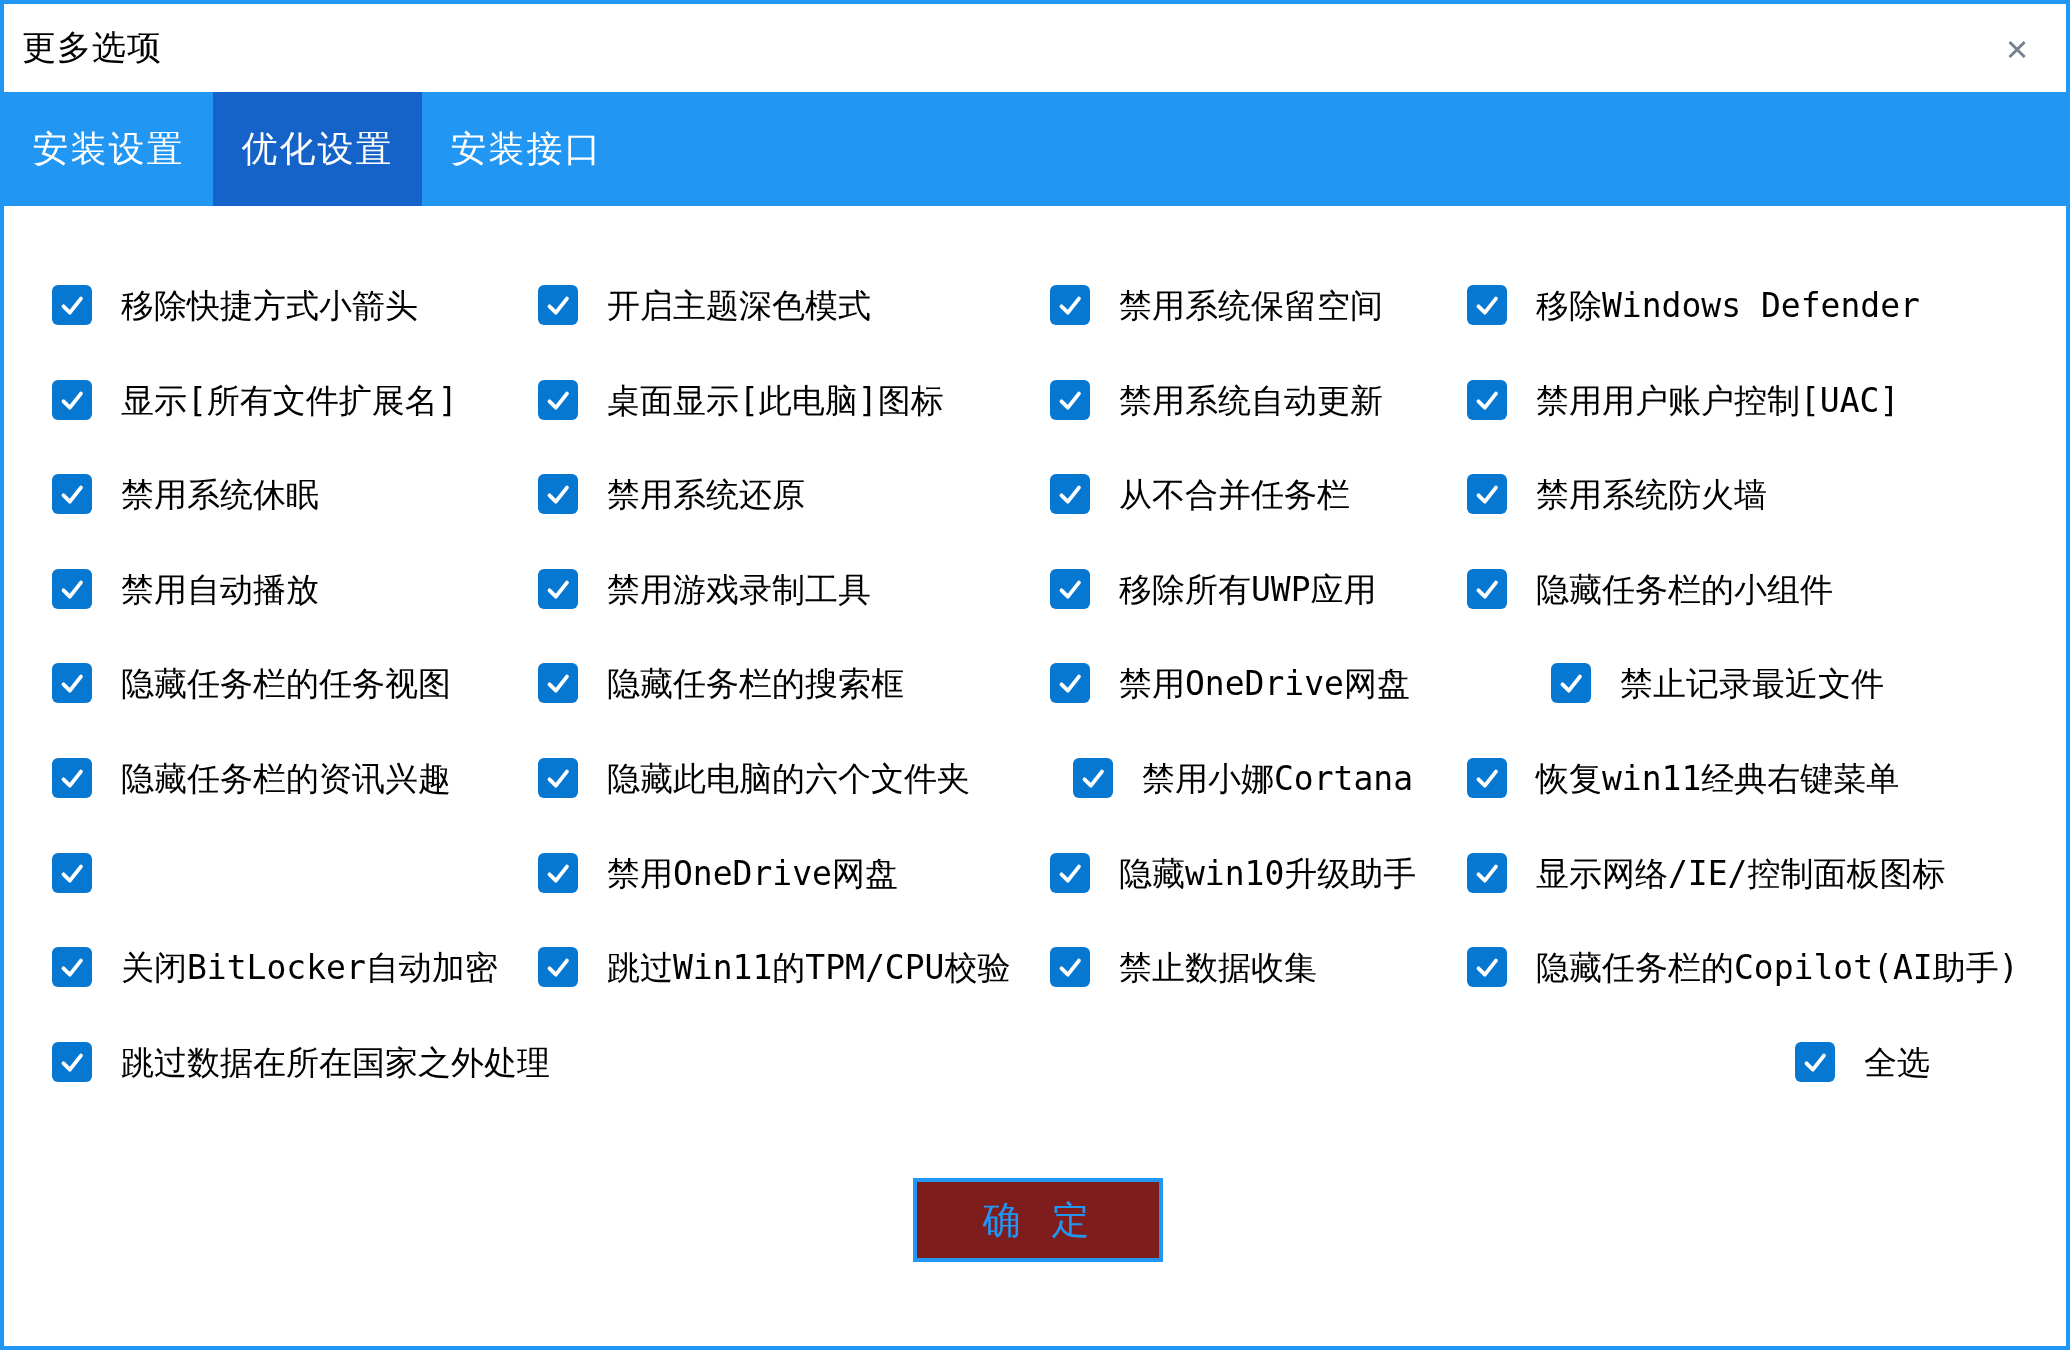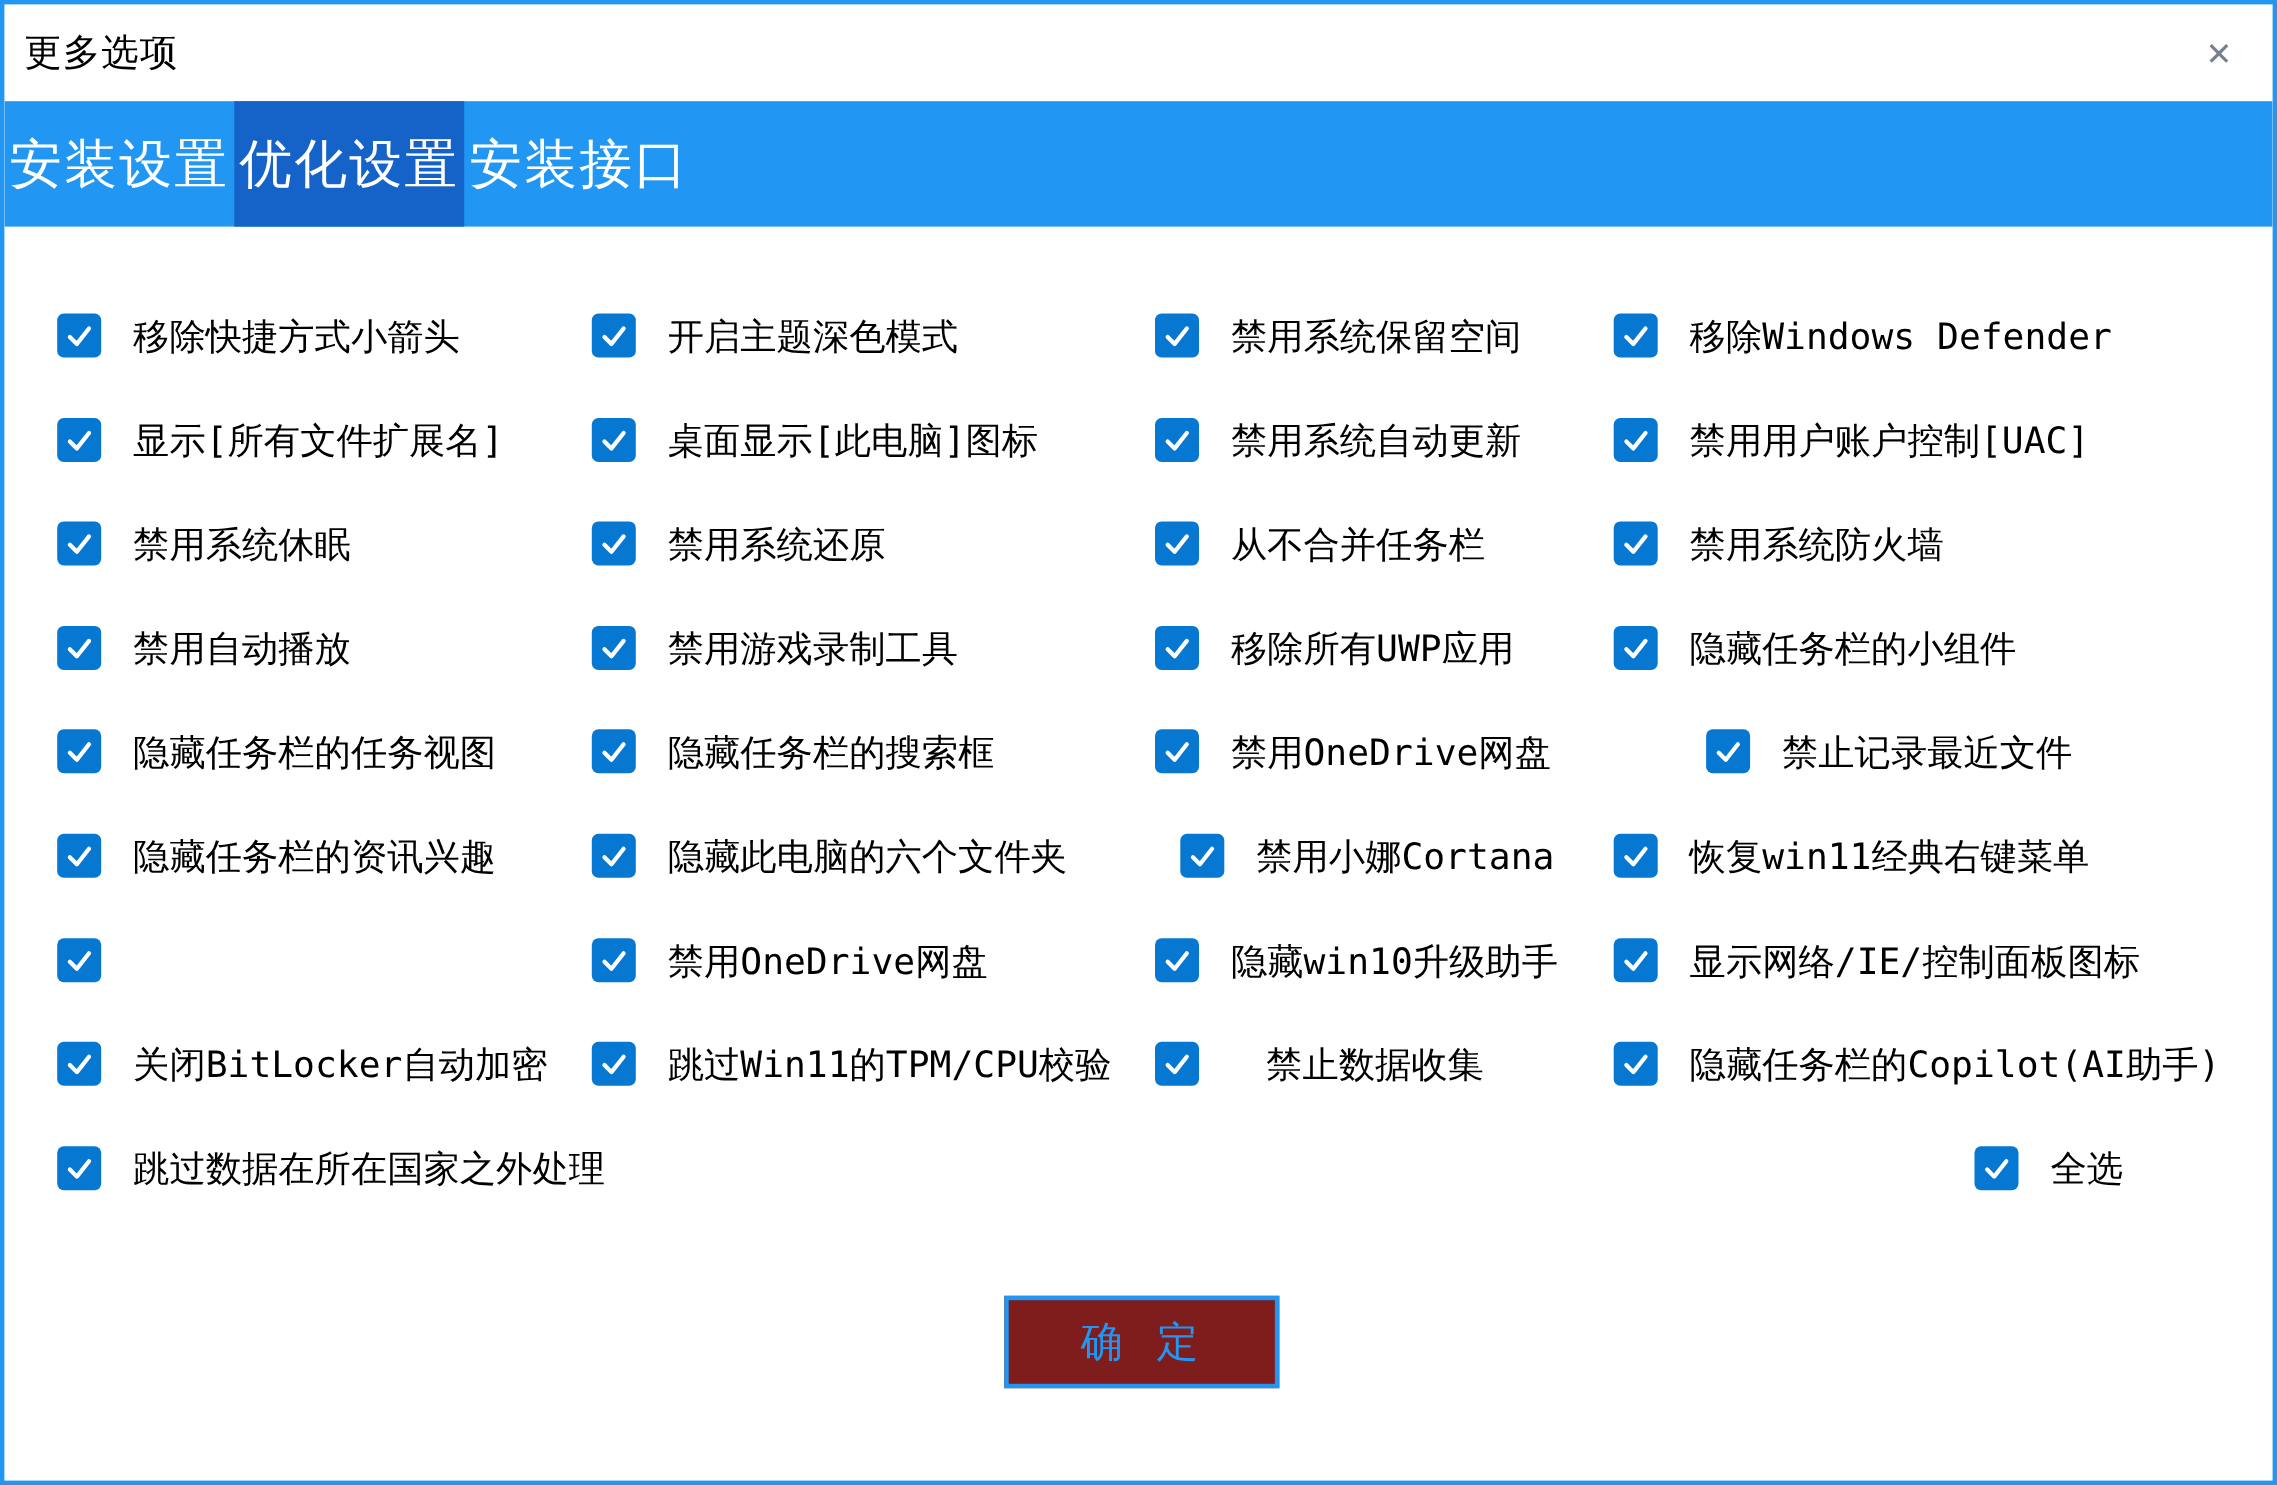--- a/index.html
+++ b/index.html
@@ -50,21 +50,21 @@
     background:var(--accent);
     display:flex;
   }
   .tab{
     width:209px;
     height:100%;
     display:flex;
     align-items:center;
     justify-content:center;
     color:#fff;
-    font-size:48px;
+    font-size:36px;
     letter-spacing:2px;
     cursor:default;
     white-space:nowrap;
   }
   .tab.active{
     background:var(--tab-active);
   }
   .option{
     position:absolute;
     display:flex;
@@ -307,21 +307,21 @@
         <span class="lbl">禁用小娜Cortana</span>
       </div>
       <div class="option" style="left: 1046px; top: 849px;">
         <span class="cb" role="checkbox" aria-checked="true">
           <svg viewBox="0 0 40 40">
             <path d="M10 21.5 L17.5 29 L30.5 12.5" fill="none" stroke="#ffffff" stroke-width="4.5" stroke-linecap="round" stroke-linejoin="round"></path>
           </svg>
         </span>
         <span class="lbl">隐藏win10升级助手</span>
       </div>
-      <div class="option" style="left: 1046px; top: 943px; gap: 32px;">
+      <div class="option" style="left: 1046px; top: 943px;">
         <span class="cb" role="checkbox" aria-checked="true">
           <svg viewBox="0 0 40 40">
             <path d="M10 21.5 L17.5 29 L30.5 12.5" fill="none" stroke="#ffffff" stroke-width="4.5" stroke-linecap="round" stroke-linejoin="round"></path>
           </svg>
         </span>
         <span class="lbl">禁止数据收集</span>
       </div>
       <div class="option" style="left: 1463px; top: 281px;">
         <span class="cb" role="checkbox" aria-checked="true">
           <svg viewBox="0 0 40 40">

